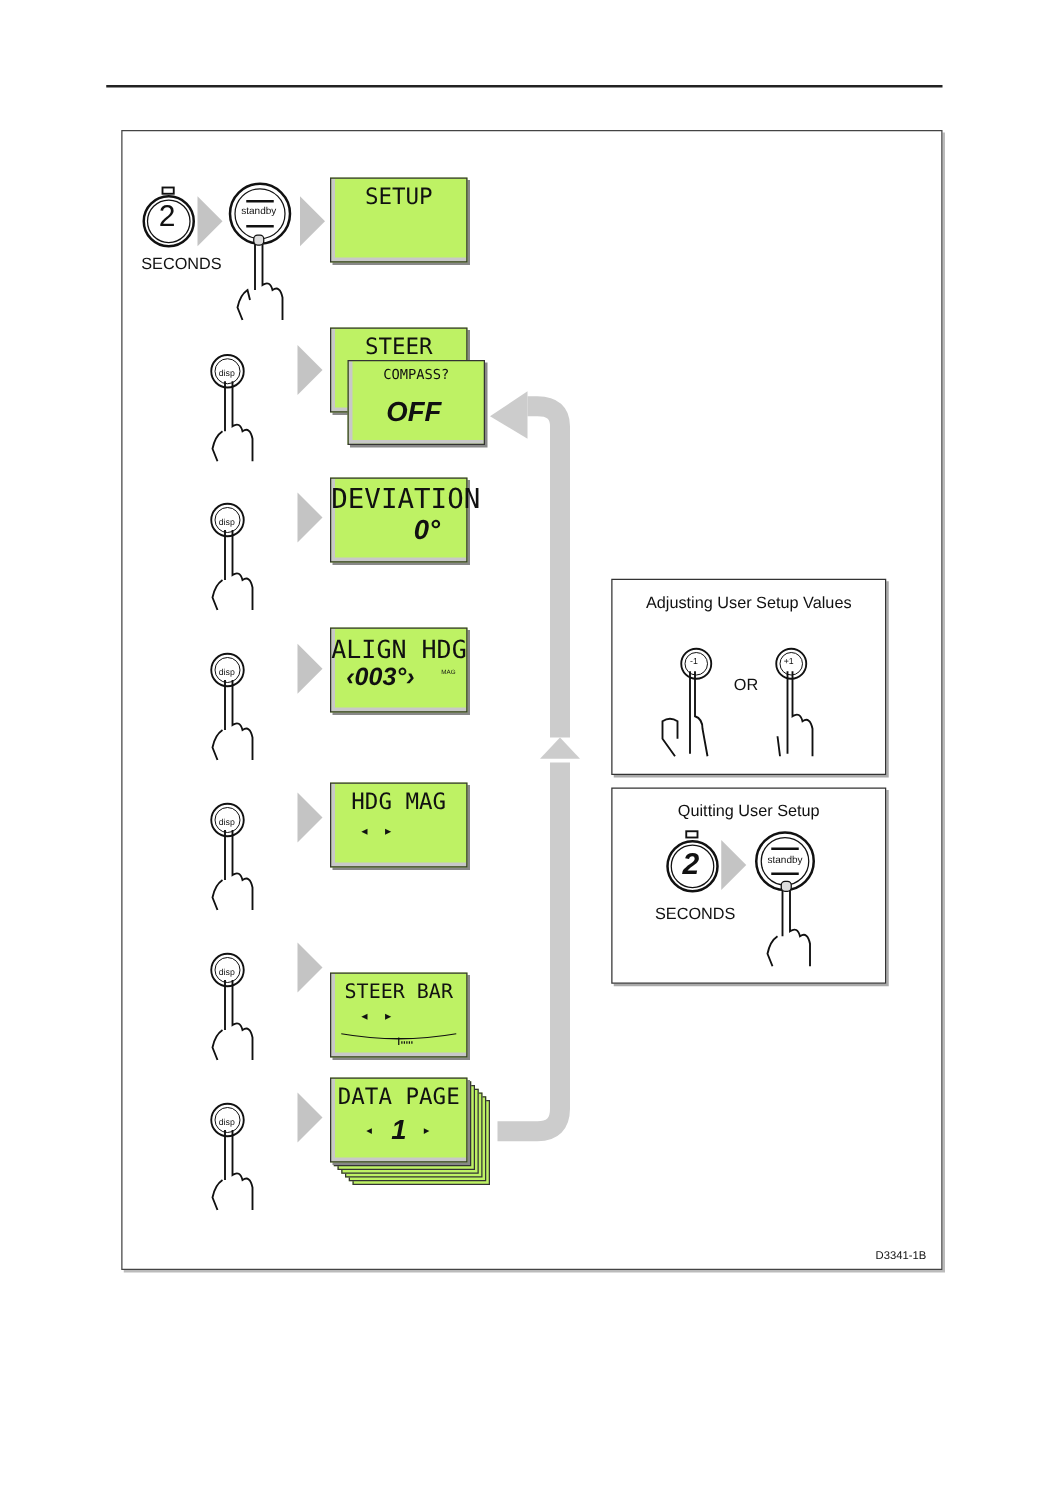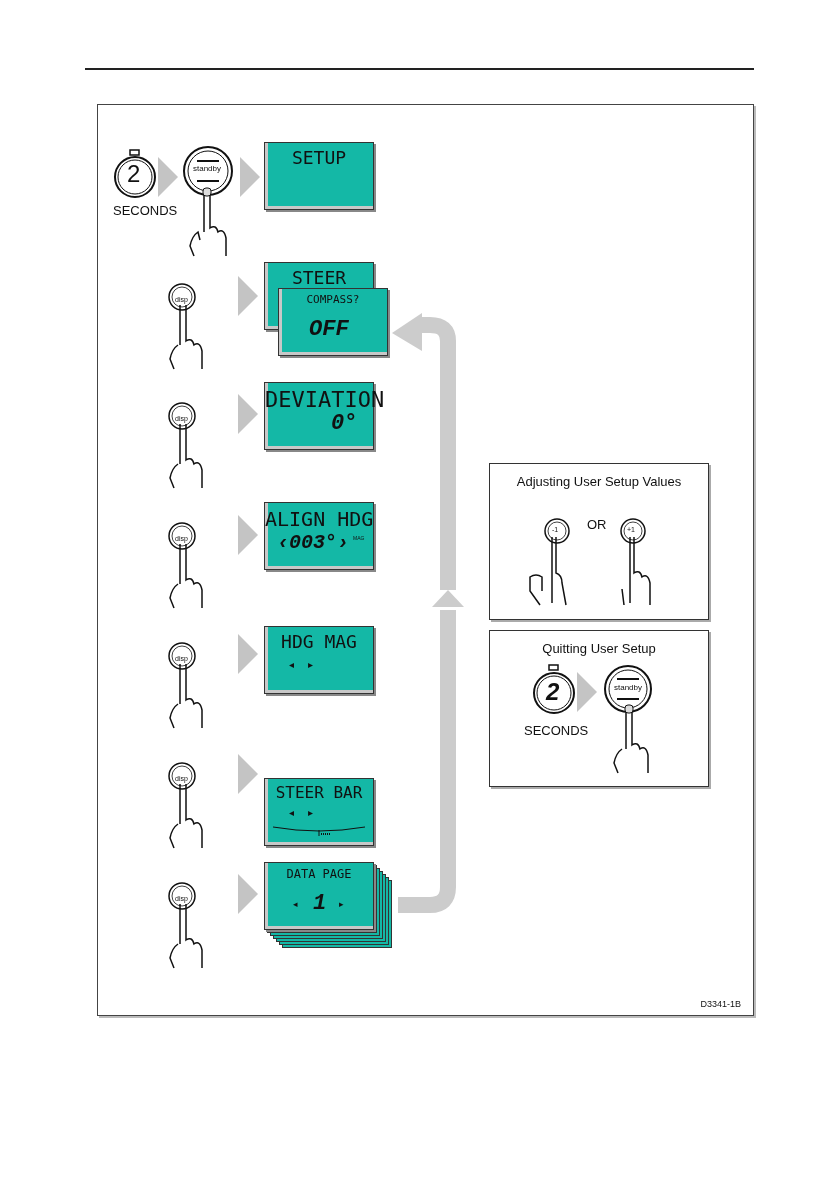--- a/index.html
+++ b/index.html
@@ -1,25 +1,25 @@
 <!DOCTYPE html>
 <html><head>
 <meta charset="utf-8">
 <style>
   html, body { margin: 0; padding: 0; background: #ffffff; }
   body { width: 840px; height: 1192px; position: relative; overflow: hidden;
          font-family: "Liberation Sans", sans-serif; color: #111; }
   .rule { position: absolute; left: 85px; top: 68px; width: 669px; height: 2px; background: #222; }
   .frame { position: absolute; left: 85px; top: 104px; width: 655px; height: 910px;
            border: 1px solid #444; box-shadow: 2px 2px 0 #bbb; background: #fff; margin-left: 12px; }
-  .lcd { position: absolute; background: #14b8a6; border: 1px solid #333;
+  .lcd { position: absolute; background: #bef264; border: 1px solid #333;
          box-shadow: inset 3px 0 0 #c8c8c8, inset 0 -3px 0 #c8c8c8, 2px 2px 0 #888; }
   .lcd .t { position: absolute; left: 0; right: 0; top: 4px; text-align: center;
             font-family: "DejaVu Sans Mono", monospace; font-size: 18px; letter-spacing: 0px; white-space: nowrap; }
-  .lcd .v { position: absolute; font-family: Liberation Mono, monospace; font-style: italic; font-weight: bold; }
+  .lcd .v { position: absolute; font-family: Liberation Sans, sans-serif; font-style: italic; font-weight: bold; }
   .tri { position: absolute; width: 0; height: 0; border-top: 20px solid transparent;
          border-bottom: 20px solid transparent; border-left: 20px solid #c4c4c4; }
   .panel { position: absolute; background: #fff; border: 1px solid #333; box-shadow: 2px 2px 0 #aaa; }
   .panel .h { position: absolute; left: 0; right: 0; top: 10px; text-align: center; font-size: 13px; }
   .lbl { position: absolute; font-size: 13px; }
   .code { position: absolute; right: 12px; bottom: 6px; font-size: 9px; }
   svg { position: absolute; overflow: visible; }
 </style>
 </head>
 <body>
@@ -143,36 +143,36 @@
   <path d="M10 0 L10 40 M16 0 L16 36 Q22 32 24 40 Q30 36 32 46 L32 64 M4 64 L0 54 Q2 44 8 40" fill="none" stroke="#111" stroke-width="1.5"></path>
 </svg>
 <div class="tri" style="left:238px;top:874px"></div>
 <div class="lcd" style="left:282px;top:880px;width:108px;height:66px;box-shadow:none"></div>
 <div class="lcd" style="left:279px;top:877px;width:108px;height:66px;box-shadow:none"></div>
 <div class="lcd" style="left:276px;top:874px;width:108px;height:66px;box-shadow:none"></div>
 <div class="lcd" style="left:273px;top:871px;width:108px;height:66px;box-shadow:none"></div>
 <div class="lcd" style="left:270px;top:868px;width:108px;height:66px;box-shadow:none"></div>
 <div class="lcd" style="left:267px;top:865px;width:108px;height:66px;box-shadow:none"></div>
 <div class="lcd" style="left:264px;top:862px;width:108px;height:66px">
-  <div class="t" style="font-size:12px">DATA PAGE</div>
+  <div class="t" style="font-size:18px">DATA PAGE</div>
   <div class="v" style="left:48px;top:28px;font-size:22px">1</div>
   <div class="lbl" style="left:28px;top:36px;font-size:9px">◂</div>
   <div class="lbl" style="left:74px;top:36px;font-size:9px">▸</div>
 </div>
 
 <svg style="left:390px;top:305px" width="80" height="610" viewBox="0 0 80 610">
   <path d="M8 600 L40 600 Q58 600 58 582 L58 305" fill="none" stroke="#cccccc" stroke-width="16"></path>
   <polygon points="42,302 58,285 74,302" fill="#cccccc"></polygon>
   <path d="M58 285 L58 36 Q58 20 40 20 L32 20" fill="none" stroke="#cccccc" stroke-width="16"></path>
   <polygon points="2,28 32,8 32,46" fill="#cccccc"></polygon>
 </svg>
 
 <div class="panel" style="left:489px;top:463px;width:218px;height:155px">
   <div class="h">Adjusting User Setup Values</div>
-  <div class="lbl" style="left:97px;top:53px;font-size:13px">OR</div>
+  <div class="lbl" style="left:97px;top:76px;font-size:13px">OR</div>
 </div>
 <svg style="left:544px;top:518px" width="26" height="26" viewBox="0 0 26 26">
   <circle cx="13" cy="13" r="12" fill="#fff" stroke="#111" stroke-width="1.5"></circle>
   <circle cx="13" cy="13" r="9" fill="none" stroke="#111" stroke-width="0.8"></circle>
 </svg>
 <div class="lbl" style="left:552px;top:526px;font-size:7px">-1</div>
 <svg style="left:528px;top:537px" width="45" height="70" viewBox="0 0 45 70">
   <path d="M24 0 L24 66 M28 0 L28 36 Q34 38 34 46 L38 68 M12 68 L2 54 L2 40 Q8 36 14 40 L14 54" fill="none" stroke="#111" stroke-width="1.5"></path>
 </svg>
 <svg style="left:620px;top:518px" width="26" height="26" viewBox="0 0 26 26">

